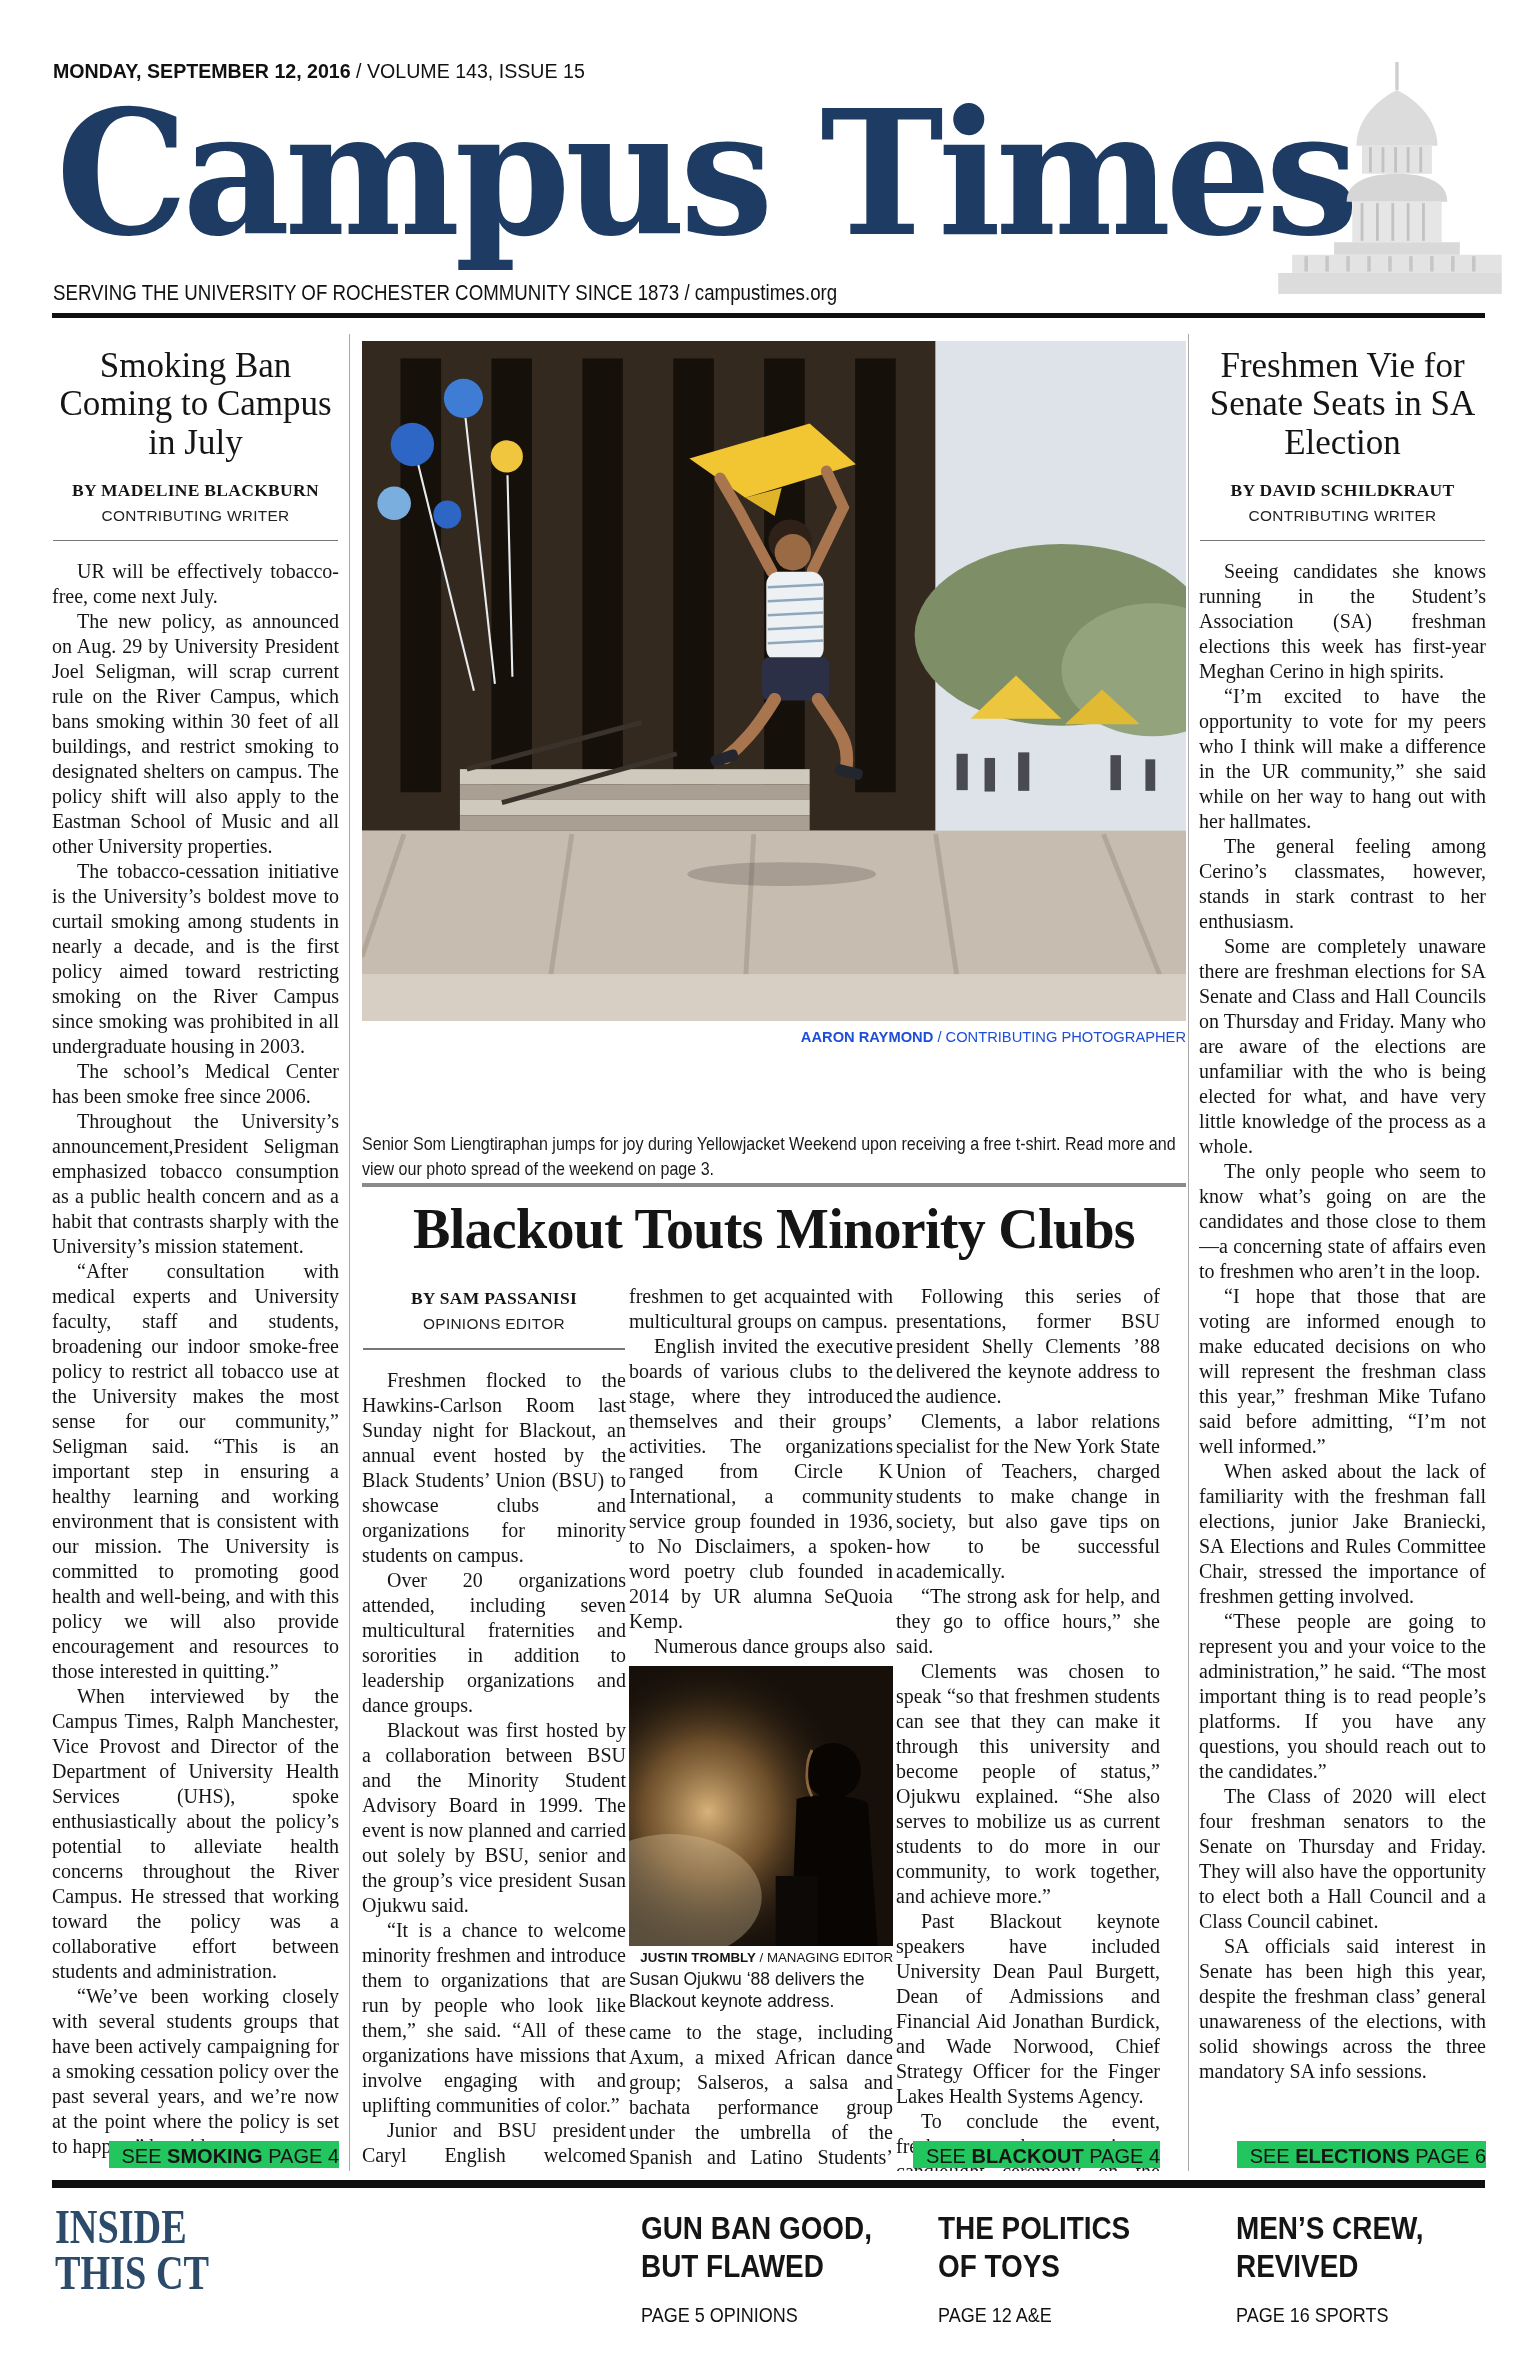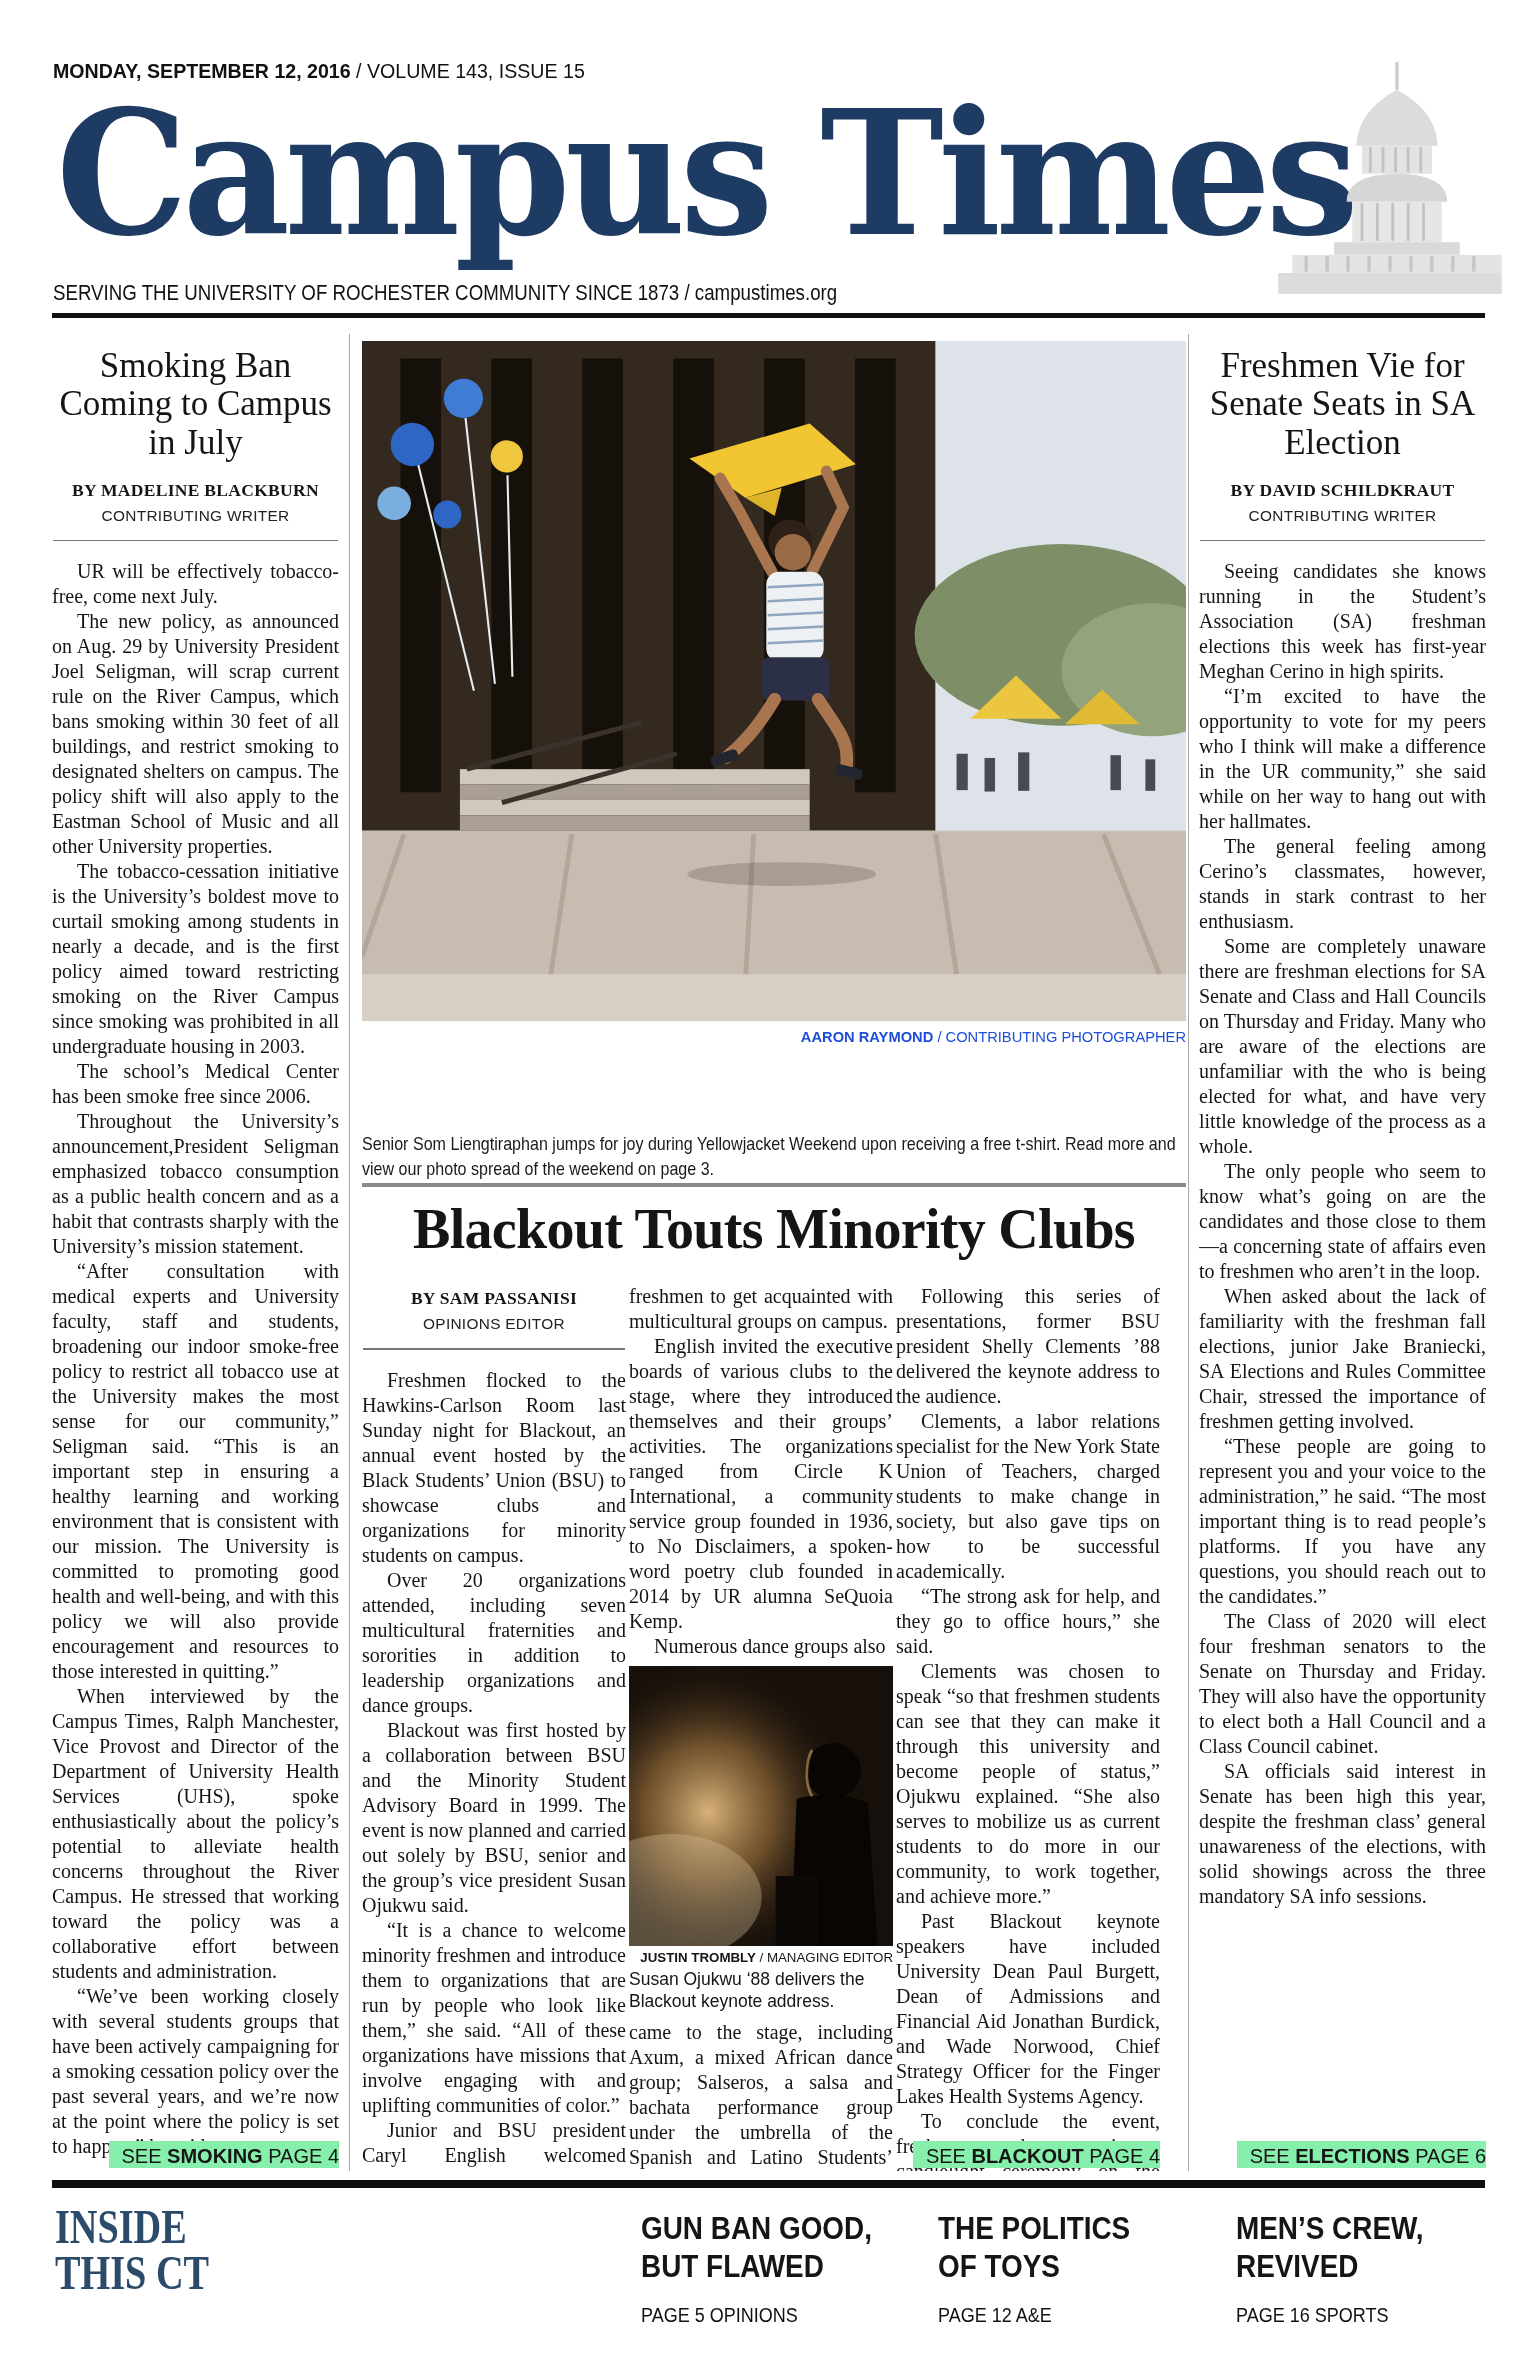--- a/index.html
+++ b/index.html
@@ -19,21 +19,21 @@
   
   .vrule{position:absolute;top:334px;height:1837px;width:1.4px;background:#a9a9a9;}
   .side-col{position:absolute;top:334px;width:287px;height:1837px;overflow:hidden;}
   .side-col .headline{font-size:35px;line-height:1.1;text-align:center;margin:12.6px 0 18px 0;font-weight:400;}
   .byline{font-size:17.5px;font-weight:bold;text-align:center;letter-spacing:0.3px;}
   .byline-role{font-family:"Liberation Sans","DejaVu Sans",sans-serif;font-size:15.4px;text-align:center;
                color:#222;margin-top:5.6px;letter-spacing:0.3px;}
   .b-hr{height:1.4px;background:#777;border:0;margin:15.4px 1.4px 18px 1.4px;}
   .body-text p{margin:0;font-size:20px;line-height:25px;text-align:justify;text-indent:25px;}
   .cont p:first-child{text-indent:0;}
-  .continuation{position:absolute;right:0;bottom:2.8px;background:#86efac;padding:4.2px 0 0 12.6px;
+  .continuation{position:absolute;right:0;bottom:2.8px;background:#22c55e;padding:4.2px 0 0 12.6px;
                 font-family:"Liberation Sans","DejaVu Sans",sans-serif;font-size:20px;white-space:nowrap;}
   .continuation .kw{font-weight:bold;}
   
   .center{position:absolute;left:362px;top:334px;width:824px;height:1837px;}
   .feature-photo{position:absolute;left:0;top:7px;width:824px;height:680px;}
   .photo-credit{position:absolute;right:0;top:695px;font-family:"Liberation Sans","DejaVu Sans",sans-serif;
                 font-size:14.7px;color:#1d4ed8;white-space:nowrap;}
   .photo-credit .cr-name{font-weight:bold;}
   .f-headline{position:absolute;left:0;top:713px;width:100%;text-align:center;font-style:italic;
               font-size:49px;font-weight:400;letter-spacing:0.7px;}
@@ -139,20 +139,21 @@
     <div class="headline">Freshmen Vie for Senate Seats in SA Election</div>
     <div class="byline">BY DAVID SCHILDKRAUT</div>
     <div class="byline-role">CONTRIBUTING WRITER</div>
     <hr class="b-hr">
     <div class="body-text">
         <p>Seeing candidates she knows running in the Student’s Association (SA) freshman elections this week has first-year Meghan Cerino in high spirits.</p>
         <p>“I’m excited to have the opportunity to vote for my peers who I think will make a difference in the UR community,” she said while on her way to hang out with her hallmates.</p>
         <p>The general feeling among Cerino’s classmates, however, stands in stark contrast to her enthusiasm.</p>
         <p>Some are completely unaware there are freshman elections for SA Senate and Class and Hall Councils on Thursday and Friday. Many who are aware of the elections are unfamiliar with the who is being elected for what, and have very little knowledge of the process as a whole.</p>
         <p>The only people who seem to know what’s going on are the candidates and those close to them—a concerning state of affairs even to freshmen who aren’t in the loop.</p>
+        <p>“I hope that those that are voting are informed enough to make educated decisions on who will represent the freshman class this year,” freshman Mike Tufano said before admitting, “I’m not well informed.”</p>
         <p>When asked about the lack of familiarity with the freshman fall elections, junior Jake Braniecki, SA Elections and Rules Committee Chair, stressed the importance of freshmen getting involved.</p>
         <p>“These people are going to represent you and your voice to the administration,” he said. “The most important thing is to read people’s platforms. If you have any questions, you should reach out to the candidates.”</p>
         <p>The Class of 2020 will elect four freshman senators to the Senate on Thursday and Friday. They will also have the opportunity to elect both a Hall Council and a Class Council cabinet.</p>
         <p>SA officials said interest in Senate has been high this year, despite the freshman class’ general unawareness of the elections, with solid showings across the three mandatory SA info sessions.</p>
       </div>
     <div class="continuation"><span>SEE </span><span class="kw">ELECTIONS</span><span> PAGE 6</span></div>
   </div>
 
   <div class="center">
 

